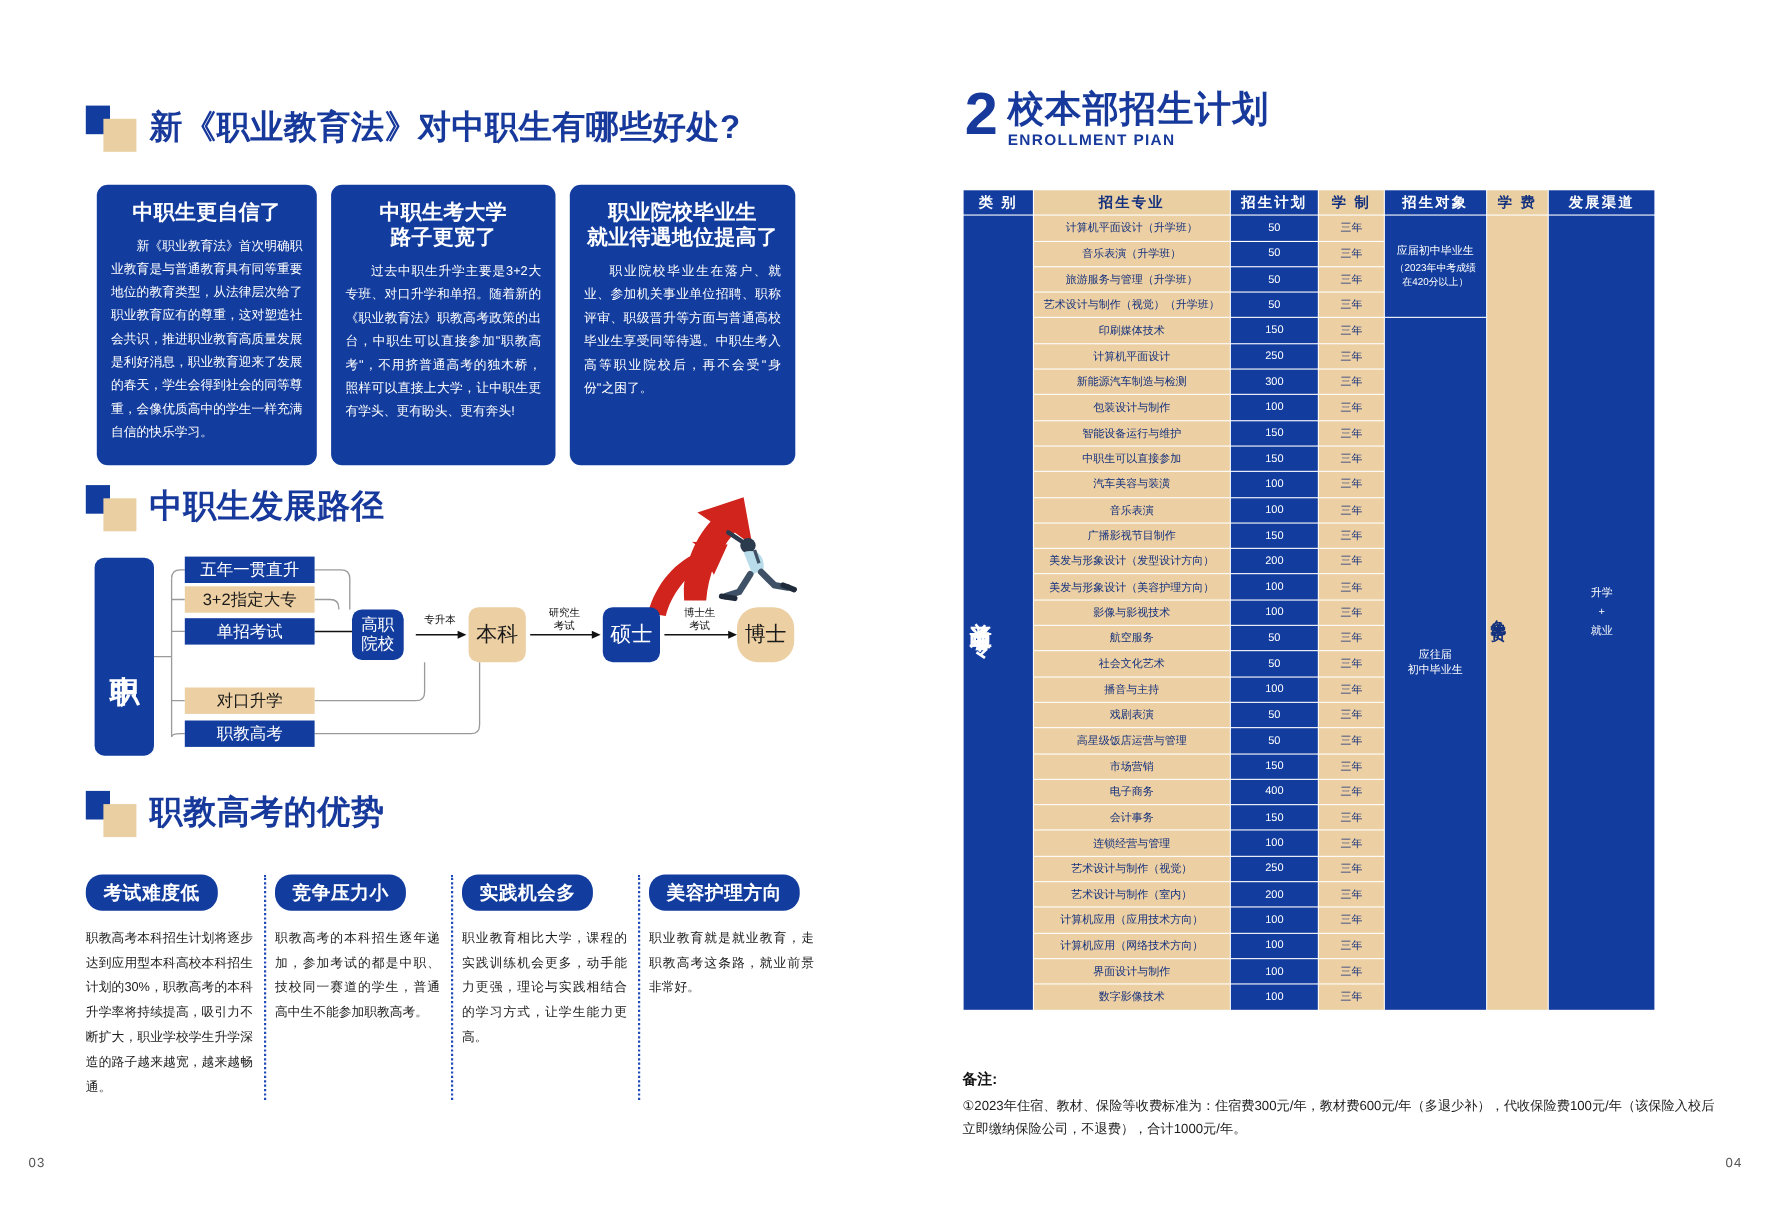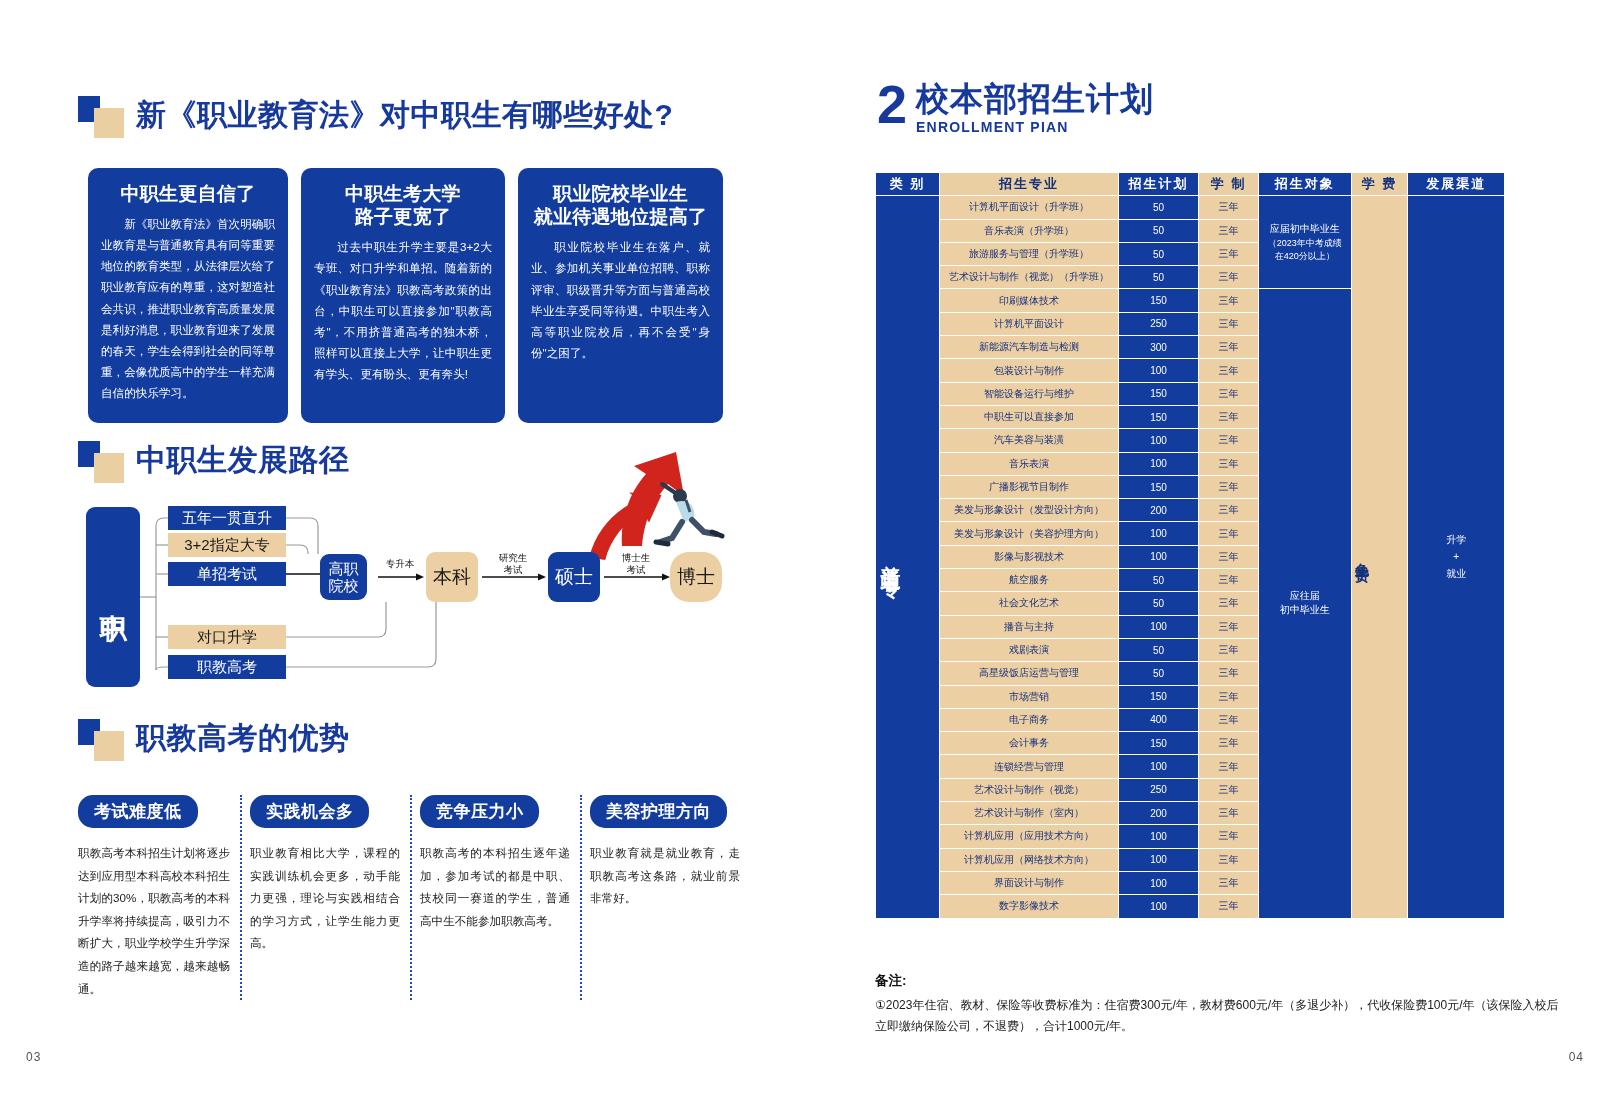--- a/index.html
+++ b/index.html
@@ -240,26 +240,26 @@
       </span>
       <span class="sec-title">职教高考的优势</span>
     </div>
 
     <div class="adv">
       <div class="adv-col">
         <span class="pill">考试难度低</span>
         <div class="adv-body">职教高考本科招生计划将逐步达到应用型本科高校本科招生计划的30%，职教高考的本科升学率将持续提高，吸引力不断扩大，职业学校学生升学深造的路子越来越宽，越来越畅通。</div>
       </div>
       <div class="adv-col">
+        <span class="pill">竞争压力小</span>
+        <div class="adv-body">职教高考的本科招生逐年递加，参加考试的都是中职、技校同一赛道的学生，普通高中生不能参加职教高考。</div>
+      </div>
+      <div class="adv-col">
         <span class="pill">实践机会多</span>
         <div class="adv-body">职业教育相比大学，课程的实践训练机会更多，动手能力更强，理论与实践相结合的学习方式，让学生能力更高。</div>
-      </div>
-      <div class="adv-col">
-        <span class="pill">竞争压力小</span>
-        <div class="adv-body">职教高考的本科招生逐年递加，参加考试的都是中职、技校同一赛道的学生，普通高中生不能参加职教高考。</div>
       </div>
       <div class="adv-col">
         <span class="pill">美容护理方向</span>
         <div class="adv-body">职业教育就是就业教育，走职教高考这条路，就业前景非常好。</div>
       </div>
     </div>
 
     <div class="pgnum l">03</div>
   </div>
 

